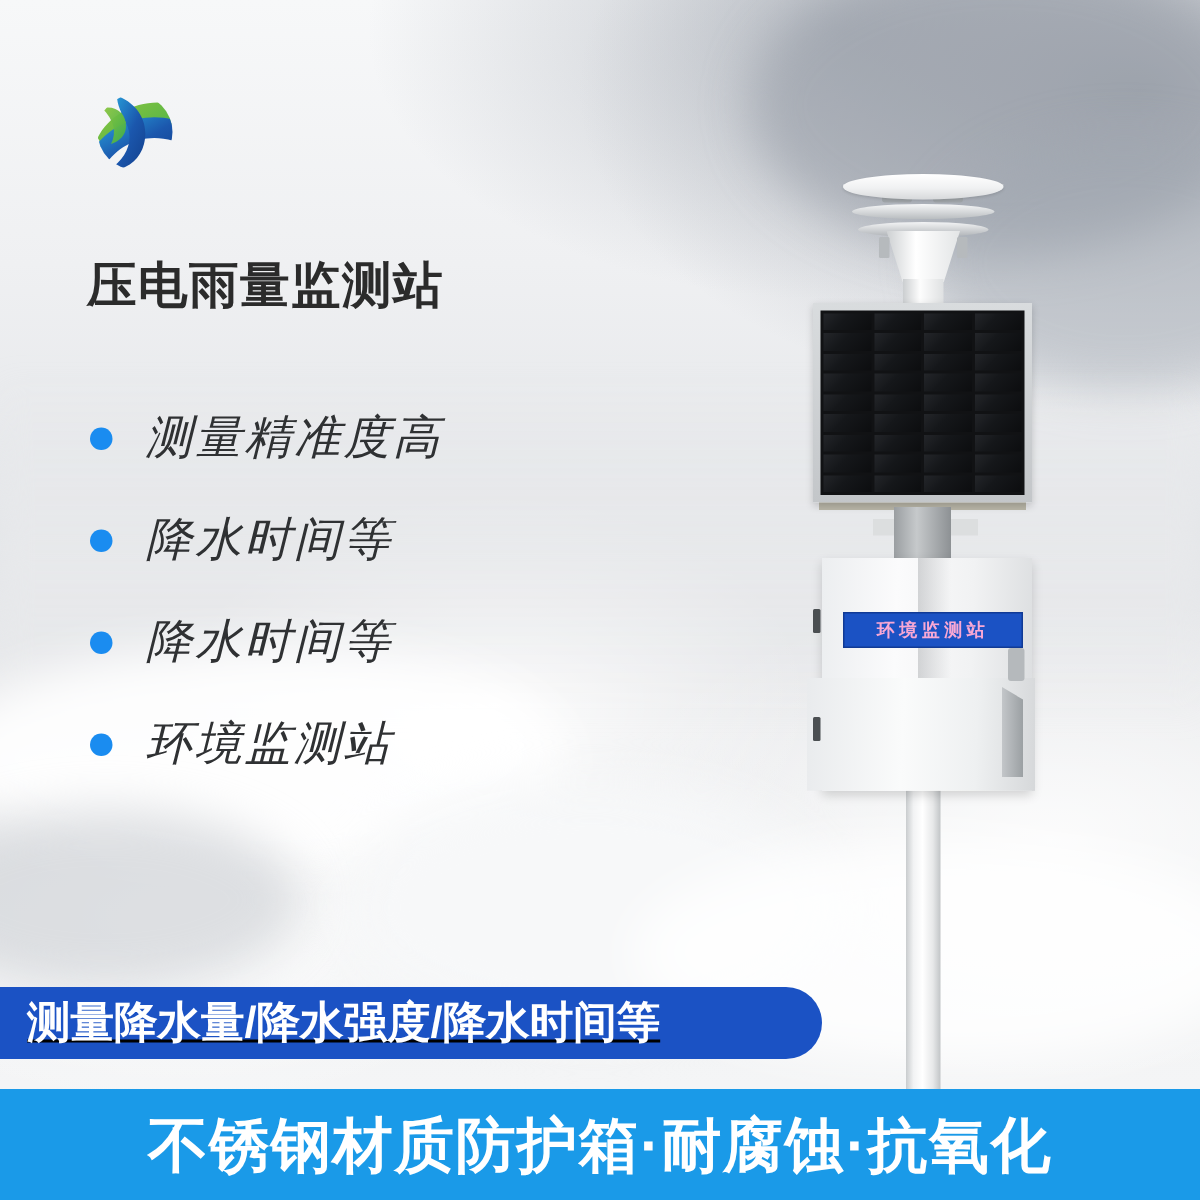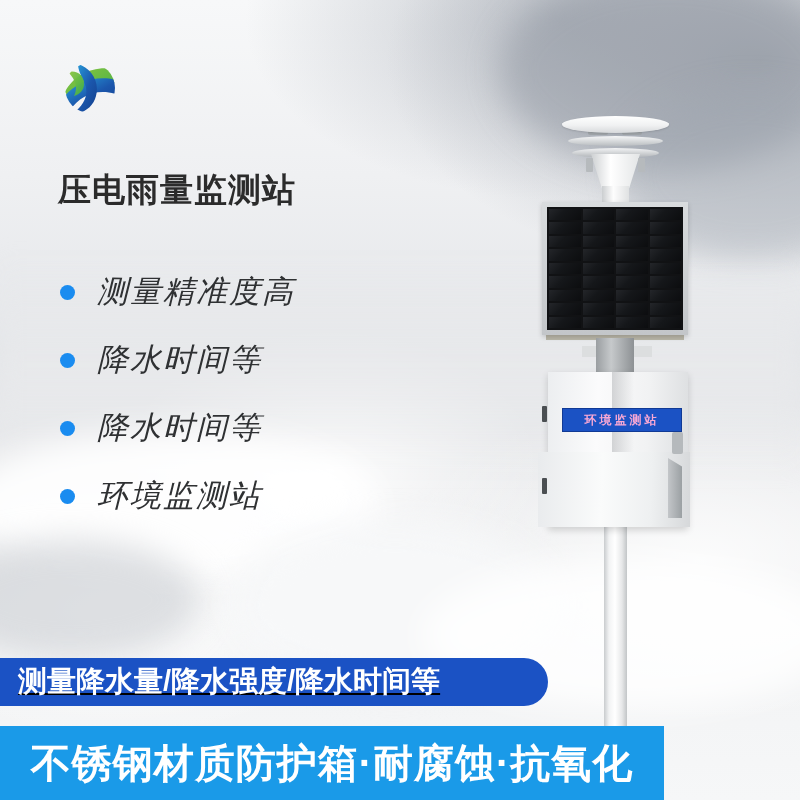--- a/index.html
+++ b/index.html
@@ -103,21 +103,21 @@
 
   .label{position:absolute;left:62px;top:308px;width:118px;height:22px;background:#1b52c4;
     display:flex;align-items:center;justify-content:center;border:1px solid #113a95;}
   .label span{color:#f9a8d4;font-size:12px;letter-spacing:3px;font-weight:bold;}
 
   
   .pill{position:absolute;left:0;top:658px;width:548px;height:48px;background:#1b52c4;
     border-radius:0 26px 26px 0;display:flex;align-items:center;text-decoration:underline;}
   .pill span{color:#fff;font-size:29px;font-weight:bold;letter-spacing:0px;padding-left:18px;white-space:nowrap;}
 
-  .footbar{position:absolute;left:0;top:726px;width:664px;height:74px;background:#1a9ae8;
+  .footbar{position:absolute;left:0;top:726px;width:800px;height:74px;background:#1a9ae8;
     display:flex;align-items:center;justify-content:center;}
   .footbar span{color:#fff;font-size:40px;font-weight:bold;letter-spacing:1px;white-space:nowrap;}
 </style>
 </head>
 <body>
 
 <div id="page">
 
   <div class="sky"></div>
   <div class="cloud c4"></div>

